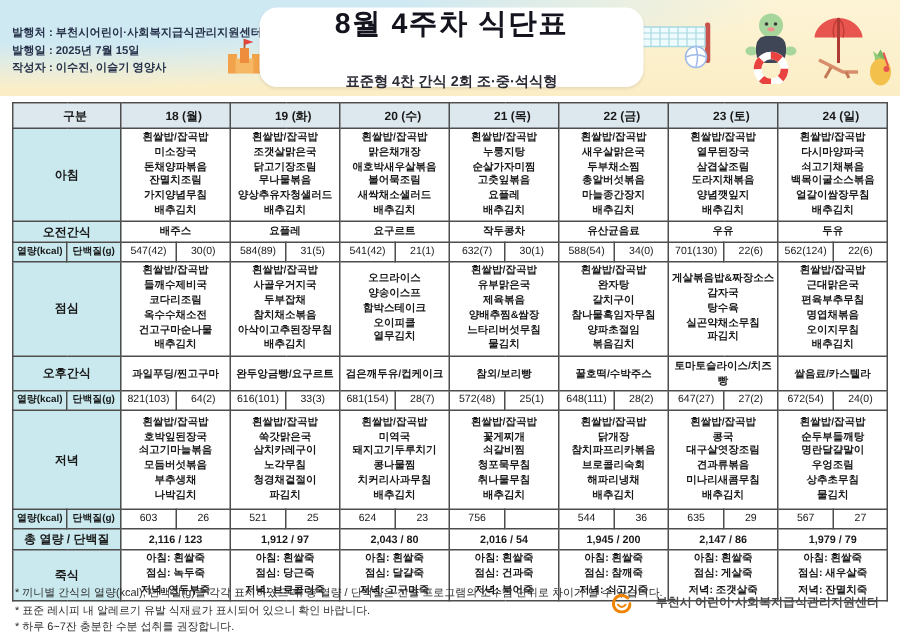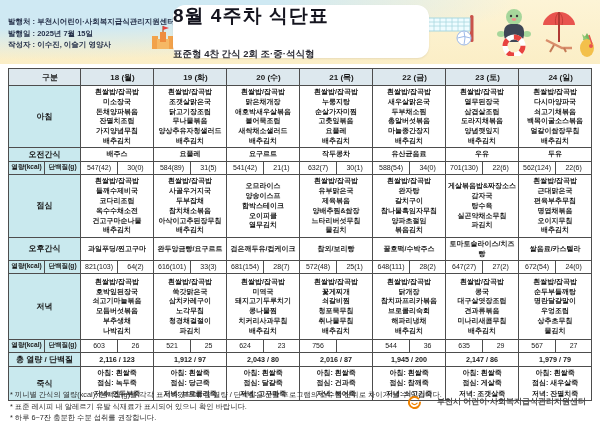--- a/index.html
+++ b/index.html
@@ -10,21 +10,21 @@
   .banner {
     position:absolute; left:0; top:0; width:600px; height:64px;
     background:
       radial-gradient(130% 150% at 6% 0%, #cfe9f3 0%, #cfe9f3 30%, rgba(207,233,243,0) 62%),
       linear-gradient(180deg,#fdf4d6 0%,#fbeec6 100%);
   }
   .pub-info { position:absolute; left:8px; top:6px; font-size:7.5px; font-weight:700; color:#27324b; line-height:1.55;margin-top:10px; }
   .title-card {
     position:absolute; left:173px; top:5px; width:256px; height:53px;
     background:#fff; border-radius:12px; display:flex; flex-direction:column;
-    align-items:flex-start; justify-content:center; box-shadow:0 1px 2px rgba(0,0,0,.08);
+    align-items:center; justify-content:center; box-shadow:0 1px 2px rgba(0,0,0,.08);
   }
   .title-main { font-size:19px; font-weight:800; color:#14141e; letter-spacing:1px; }
   .title-sub  { font-size:9.5px; font-weight:700; color:#2b2b33; margin-top:19px; }
   .deco { position:absolute; }
 
   
   .menu-table {
     position:absolute; left:8px; top:68px; width:584px;
     border-collapse:collapse; table-layout:fixed;
   }
@@ -394,21 +394,21 @@
       <td class="val-cell">29</td>
       <td class="val-cell">567</td>
       <td class="val-cell">27</td>
     </tr>
 
     <tr class="r-thin">
       <td colspan="2" class="label-cell">총 열량 / 단백질</td>
       <td colspan="2" class="total-cell">2,116 / 123</td>
       <td colspan="2" class="total-cell">1,912 / 97</td>
       <td colspan="2" class="total-cell">2,043 / 80</td>
-      <td colspan="2" class="total-cell">2,016 / 87</td>
+      <td colspan="2" class="total-cell">2,016 / 54</td>
       <td colspan="2" class="total-cell">1,945 / 200</td>
       <td colspan="2" class="total-cell">2,147 / 86</td>
       <td colspan="2" class="total-cell">1,979 / 79</td>
     </tr>
 
     <tr class="r-porridge">
       <td colspan="2" class="label-cell">죽식</td>
       <td colspan="2" class="porridge-cell">아침: 흰쌀죽
 점심: 녹두죽
 저녁: 연두부죽</td>

